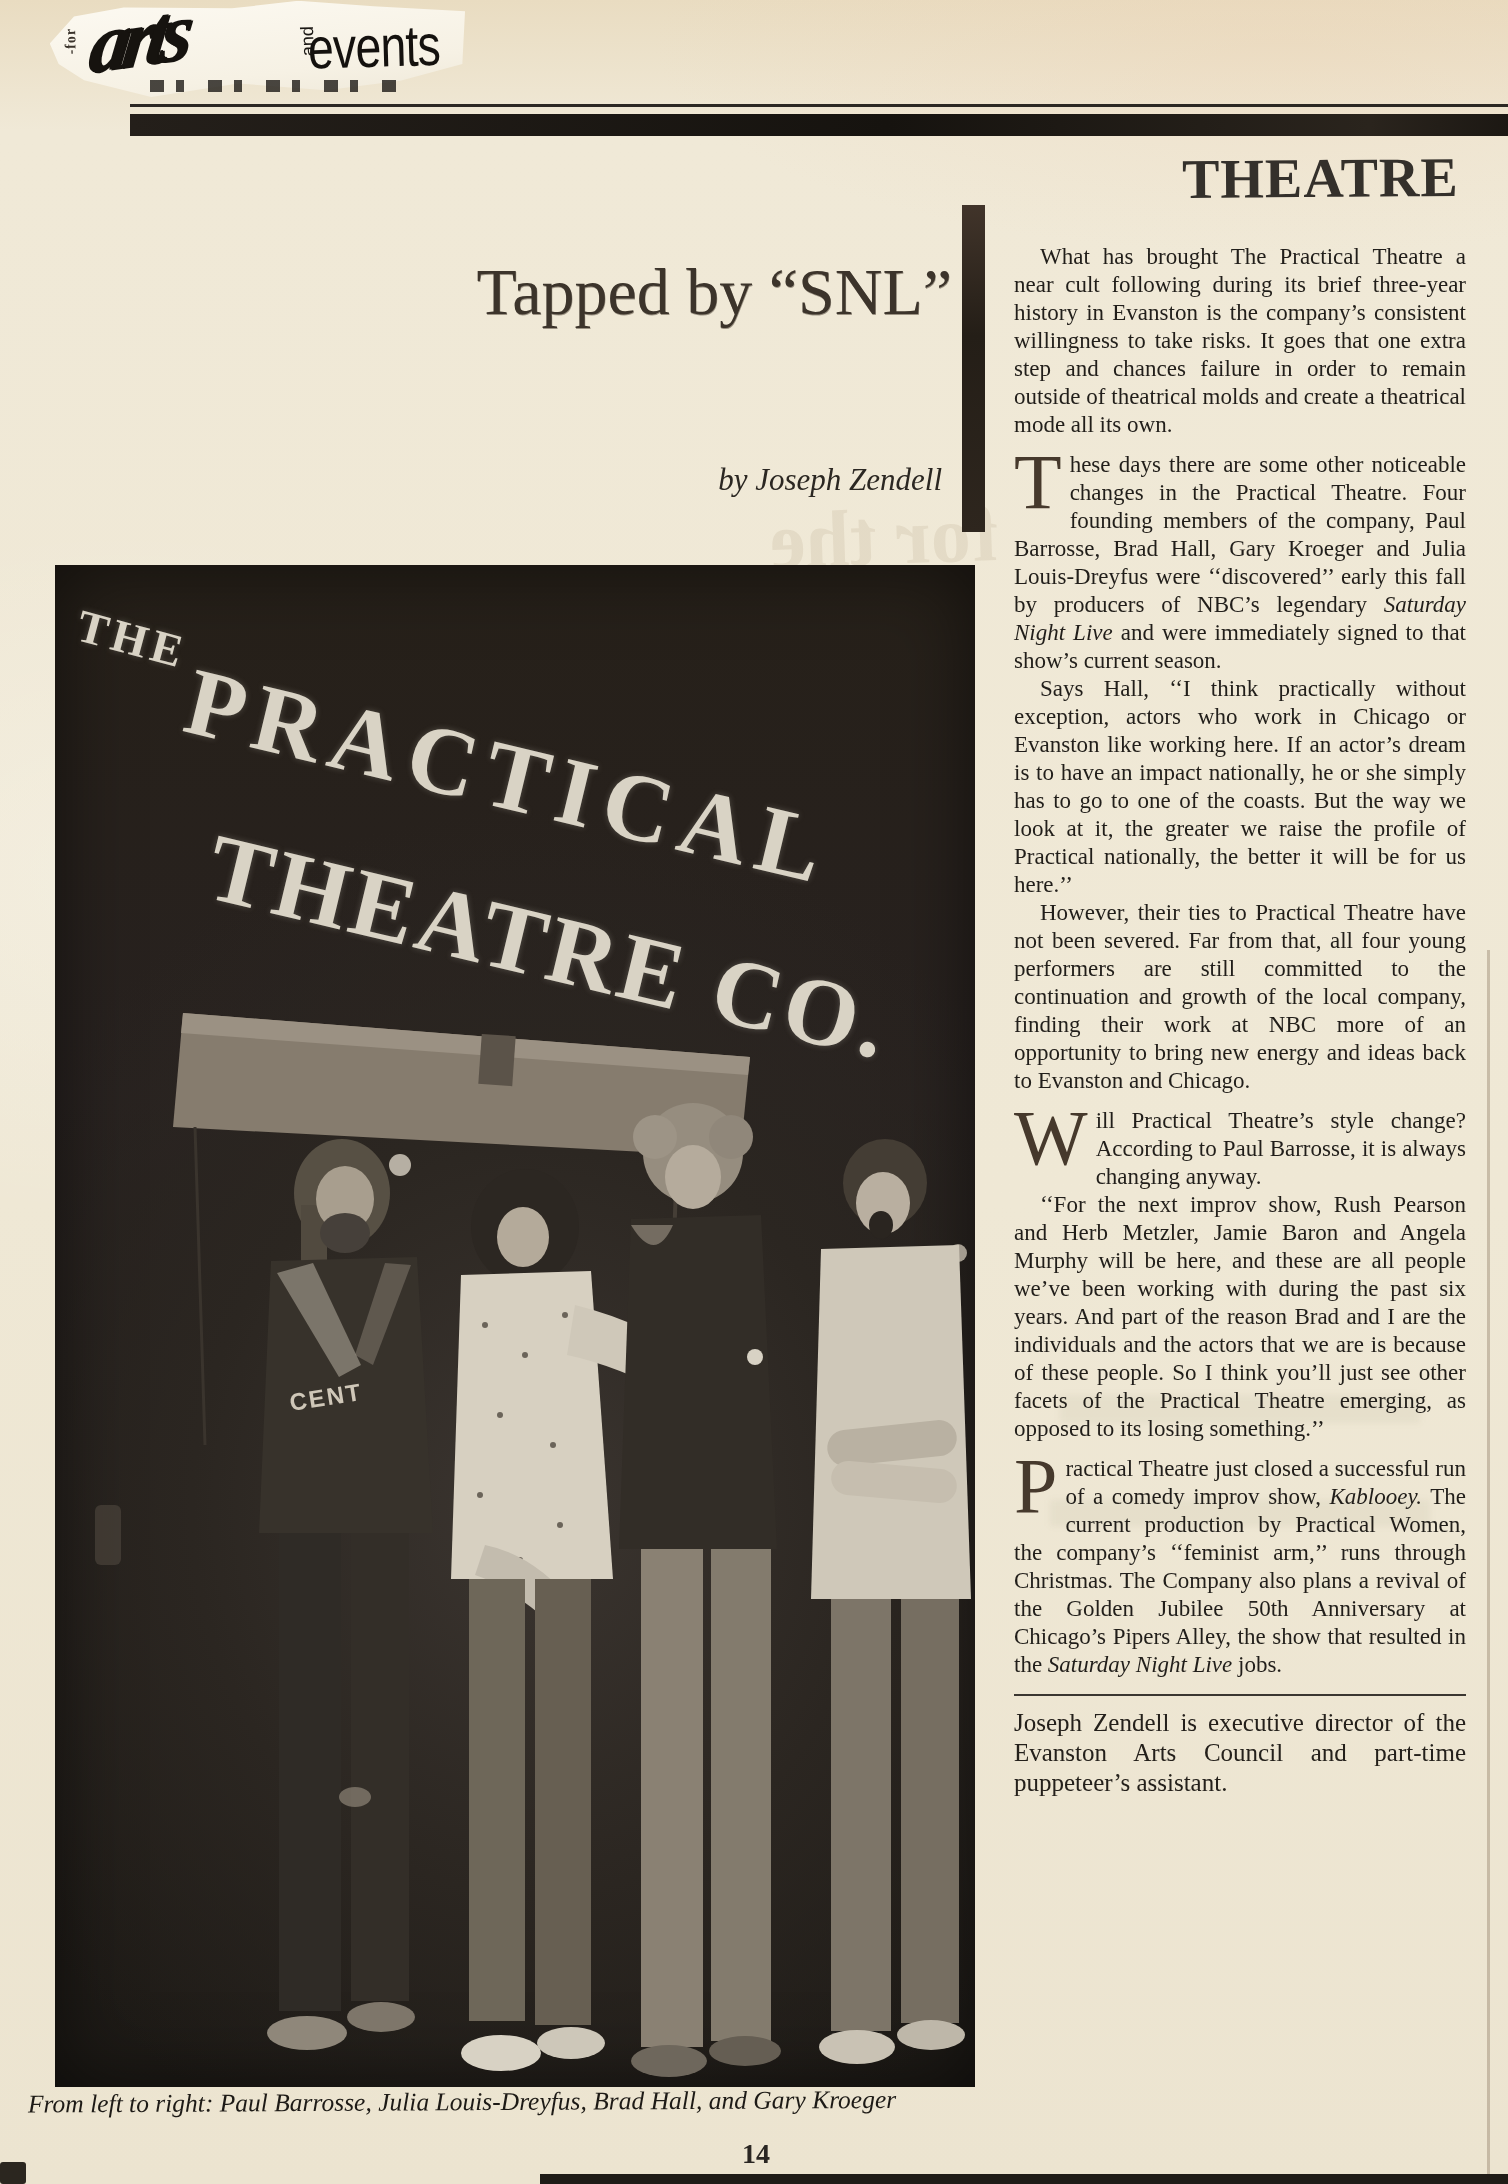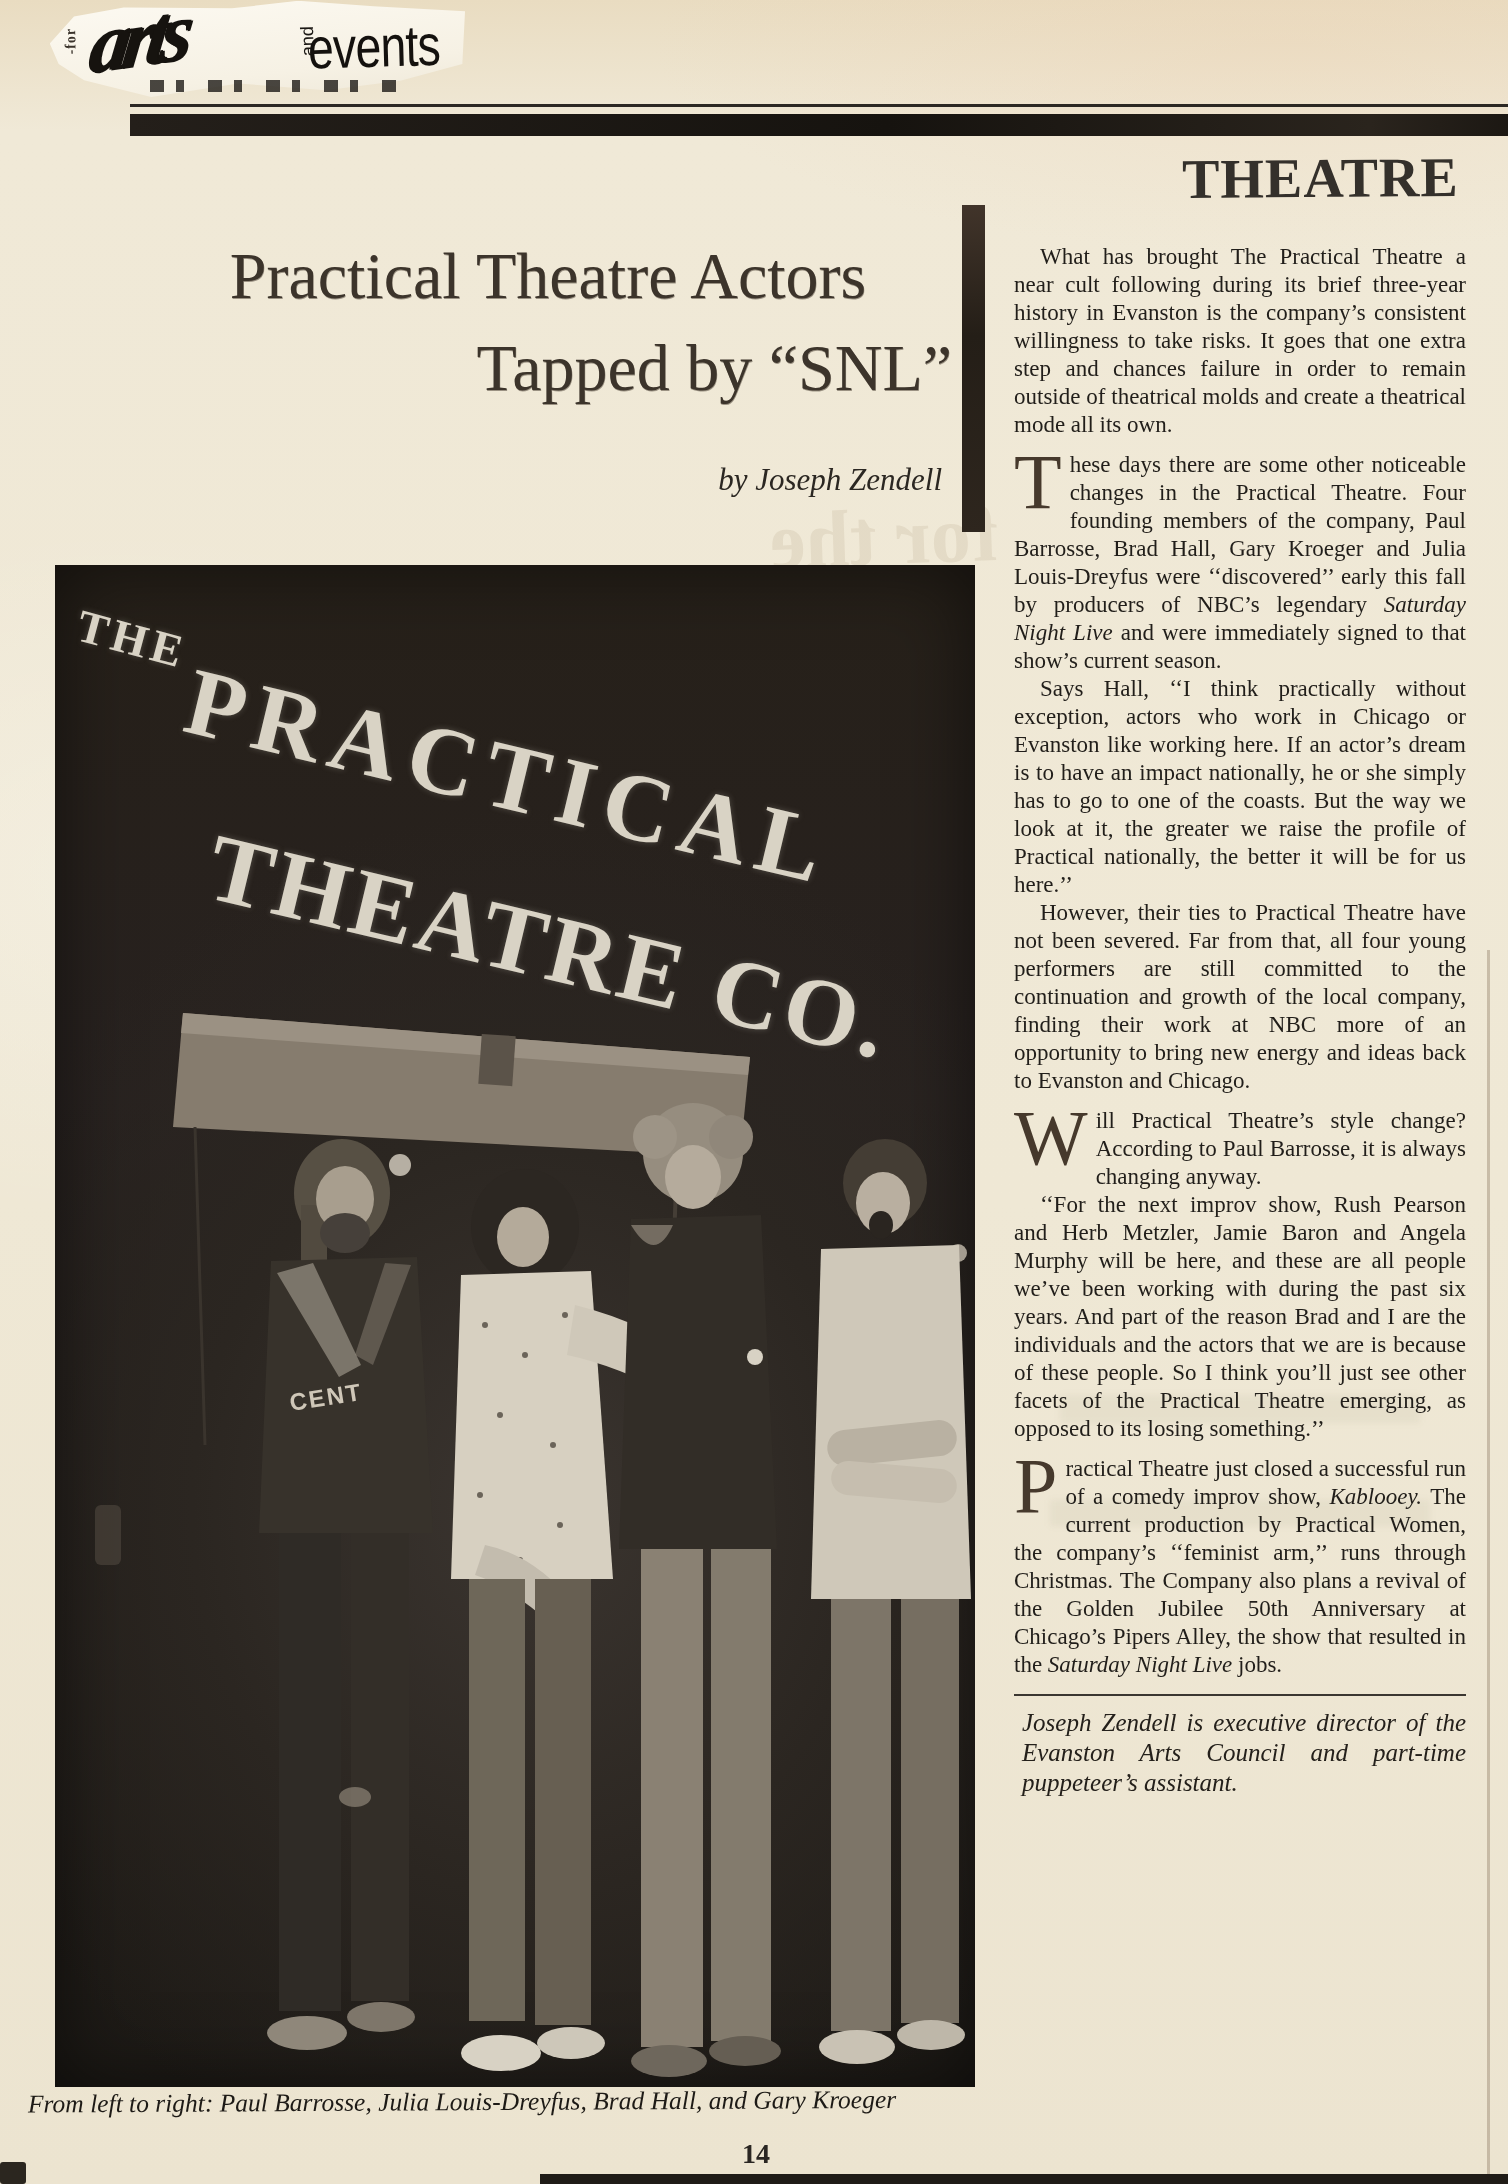--- a/index.html
+++ b/index.html
@@ -63,21 +63,21 @@
     color:#211e1a;}
   .para{text-align:justify;}
   .para.indent{text-indent:26px;}
   .para.has-drop{margin-top:12px;}
   .dropcap{float:left;font-size:78px;line-height:56px;height:56px;padding:3px 8px 0 0;
     color:#46392c;}
   .it{font-style:italic;}
   .endmark{display:inline-block;width:16px;height:15px;background:#4e4337;margin-left:8px;
     transform:translateY(1px);}
   .bio-rule{margin:15px 0 12px 0;height:2px;background:#3b3731;width:100%;}
-  .bio{font-size:25px;line-height:30px;font-style:italic;text-align:justify;color:#24201b;margin-left:8px;}
+  .bio{font-size:25px;line-height:30px;text-align:justify;color:#24201b;}
   
   .ghost1{position:absolute;left:770px;top:492px;font-size:80px;font-weight:700;
     color:rgba(125,100,60,.10);transform:scaleX(-1) rotate(2deg);white-space:nowrap;}
   .ghost-bar{position:absolute;background:rgba(110,110,70,.06);filter:blur(3px);}
   .edge-right{position:absolute;left:1487px;top:950px;width:3px;height:1234px;background:rgba(100,75,50,.28);}
   .edge-bottom{position:absolute;left:540px;top:2174px;width:968px;height:10px;background:#201c17;}
   .edge-nub{position:absolute;left:0;top:2162px;width:26px;height:22px;background:#2b261f;border-radius:3px;}
   .pageno{position:absolute;left:716px;top:2138px;width:80px;text-align:center;font-size:28px;
     font-weight:700;color:#2a2622;}
 </style>
@@ -99,21 +99,20 @@
   <div class="rule-thin"></div>
   <div class="rule-thick"></div>
 
   <div class="section-label">THEATRE</div>
 
   <div class="ghost1">for the</div>
   <div class="ghost-bar" style="left:1060px;top:1395px;width:360px;height:28px;"></div>
   <div class="ghost-bar" style="left:1050px;top:1500px;width:380px;height:26px;"></div>
 
   <div class="headline">
-    <div class="l1">Practical Theatre Actors</div>
     <div class="l2">Tapped by “SNL”</div>
   </div>
   <div class="byline">by Joseph Zendell</div>
   <div class="vbar"></div>
 
   <div class="photo">
     <svg width="920" height="1522" viewBox="0 0 920 1522">
 
       <polygon points="128,448 695,492 685,592 118,562" fill="#867c6e"></polygon>
       <polygon points="128,448 695,492 693,510 126,468" fill="#9b9183"></polygon>

